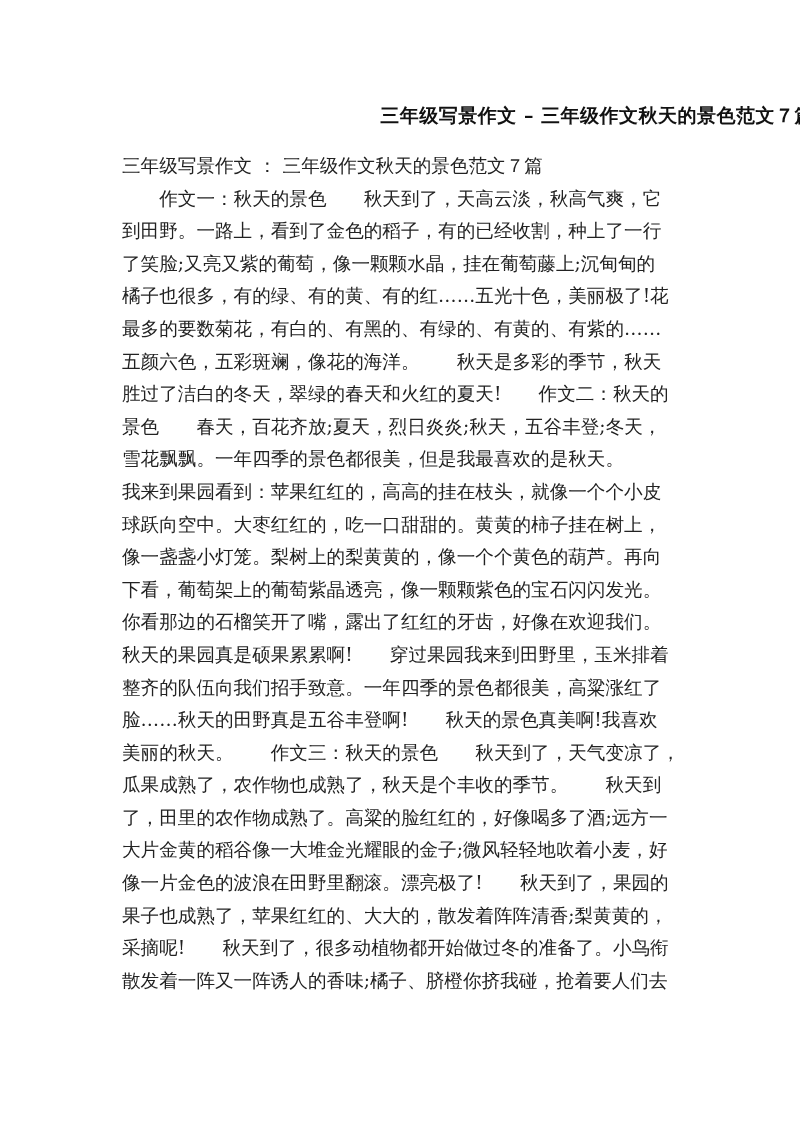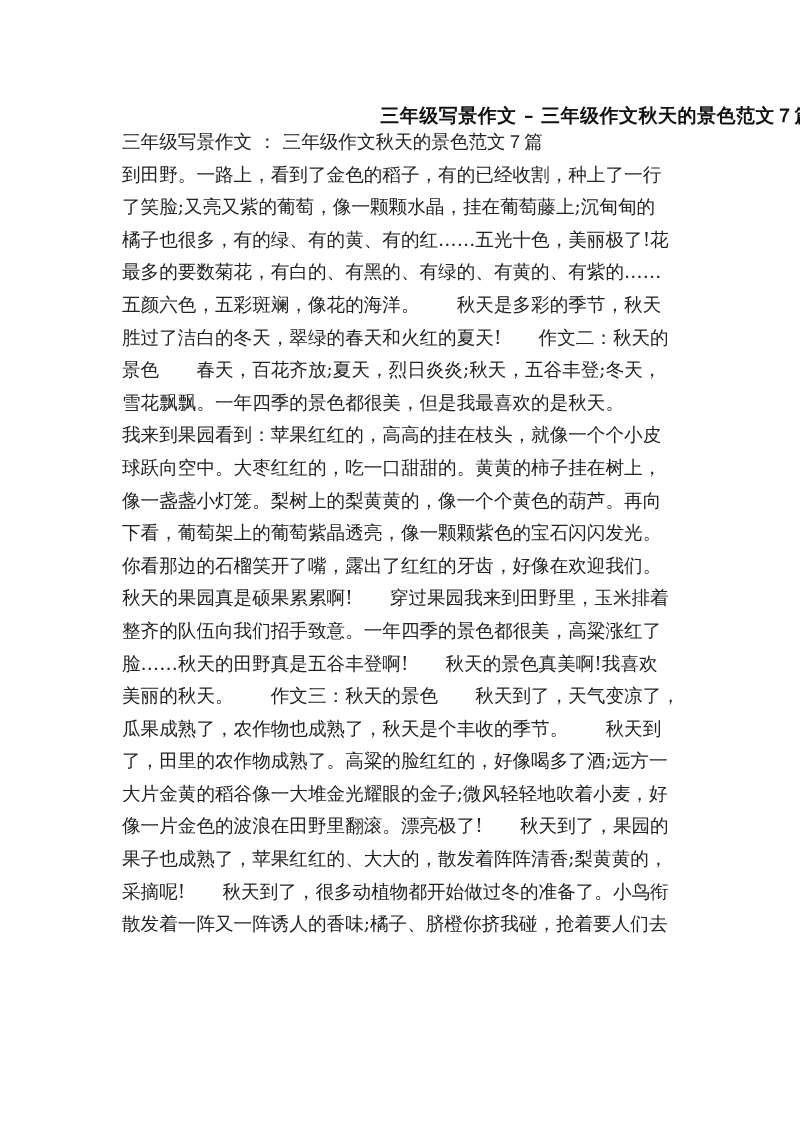--- a/index.html
+++ b/index.html
@@ -7,33 +7,34 @@
   .page { position: absolute; left: 0; top: 0; width: 800px; height: 1132px; background: #fff; }
   .title {
     position: absolute; left: 0; width: 800px; top: 103px;
     text-align: right;
     font-family: "DejaVu Serif", serif;
     font-weight: bold; font-size: 19px; color: #111;
     letter-spacing: 0.5px;
     padding-left: 14px;
   }
   .body {
-    position: absolute; left: 122px; top: 126px; width: 565px;
+    position: absolute; left: 122px; top: 150px; width: 565px;
     font-family: "DejaVu Serif", serif;
     font-size: 18.6px; line-height: 32.6px; color: #222;
   }
   .line { white-space: pre; height: 32.6px; }
 </style>
 </head>
 <body>
 
 <div class="page">
   <div class="title">三年级写景作文 – 三年级作文秋天的景色范文７篇</div>
   <div class="body" id="body">
       <div class="line">三年级写景作文 ： 三年级作文秋天的景色范文７篇</div>
+      <div class="line">　　作文一：秋天的景色　　秋天到了，天高云淡，秋高气爽，它</div>
       <div class="line">到田野。一路上，看到了金色的稻子，有的已经收割，种上了一行</div>
       <div class="line">了笑脸;又亮又紫的葡萄，像一颗颗水晶，挂在葡萄藤上;沉甸甸的</div>
       <div class="line">橘子也很多，有的绿、有的黄、有的红……五光十色，美丽极了!花</div>
       <div class="line">最多的要数菊花，有白的、有黑的、有绿的、有黄的、有紫的……</div>
       <div class="line">五颜六色，五彩斑斓，像花的海洋。　　秋天是多彩的季节，秋天</div>
       <div class="line">胜过了洁白的冬天，翠绿的春天和火红的夏天!　　作文二：秋天的</div>
       <div class="line">景色　　春天，百花齐放;夏天，烈日炎炎;秋天，五谷丰登;冬天，</div>
       <div class="line">雪花飘飘。一年四季的景色都很美，但是我最喜欢的是秋天。</div>
       <div class="line">我来到果园看到：苹果红红的，高高的挂在枝头，就像一个个小皮</div>
       <div class="line">球跃向空中。大枣红红的，吃一口甜甜的。黄黄的柿子挂在树上，</div>

